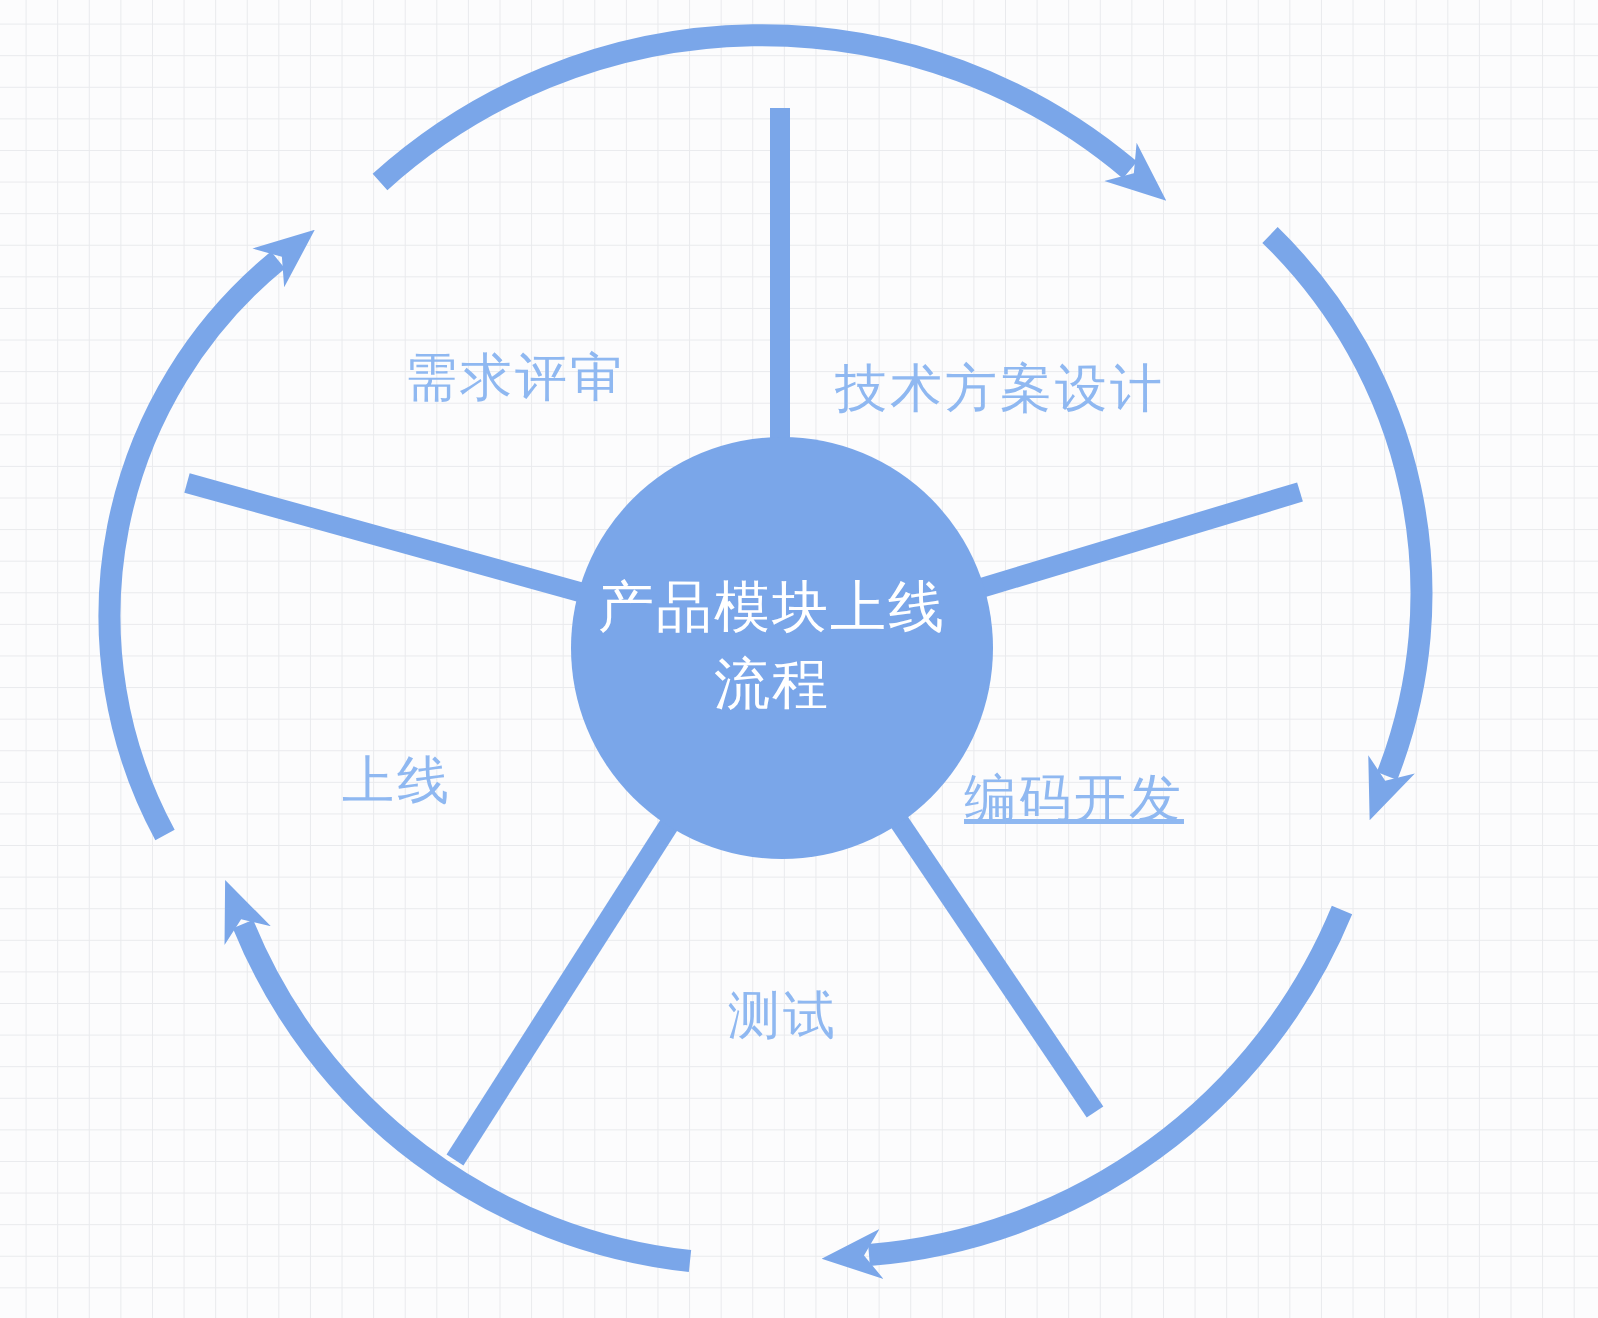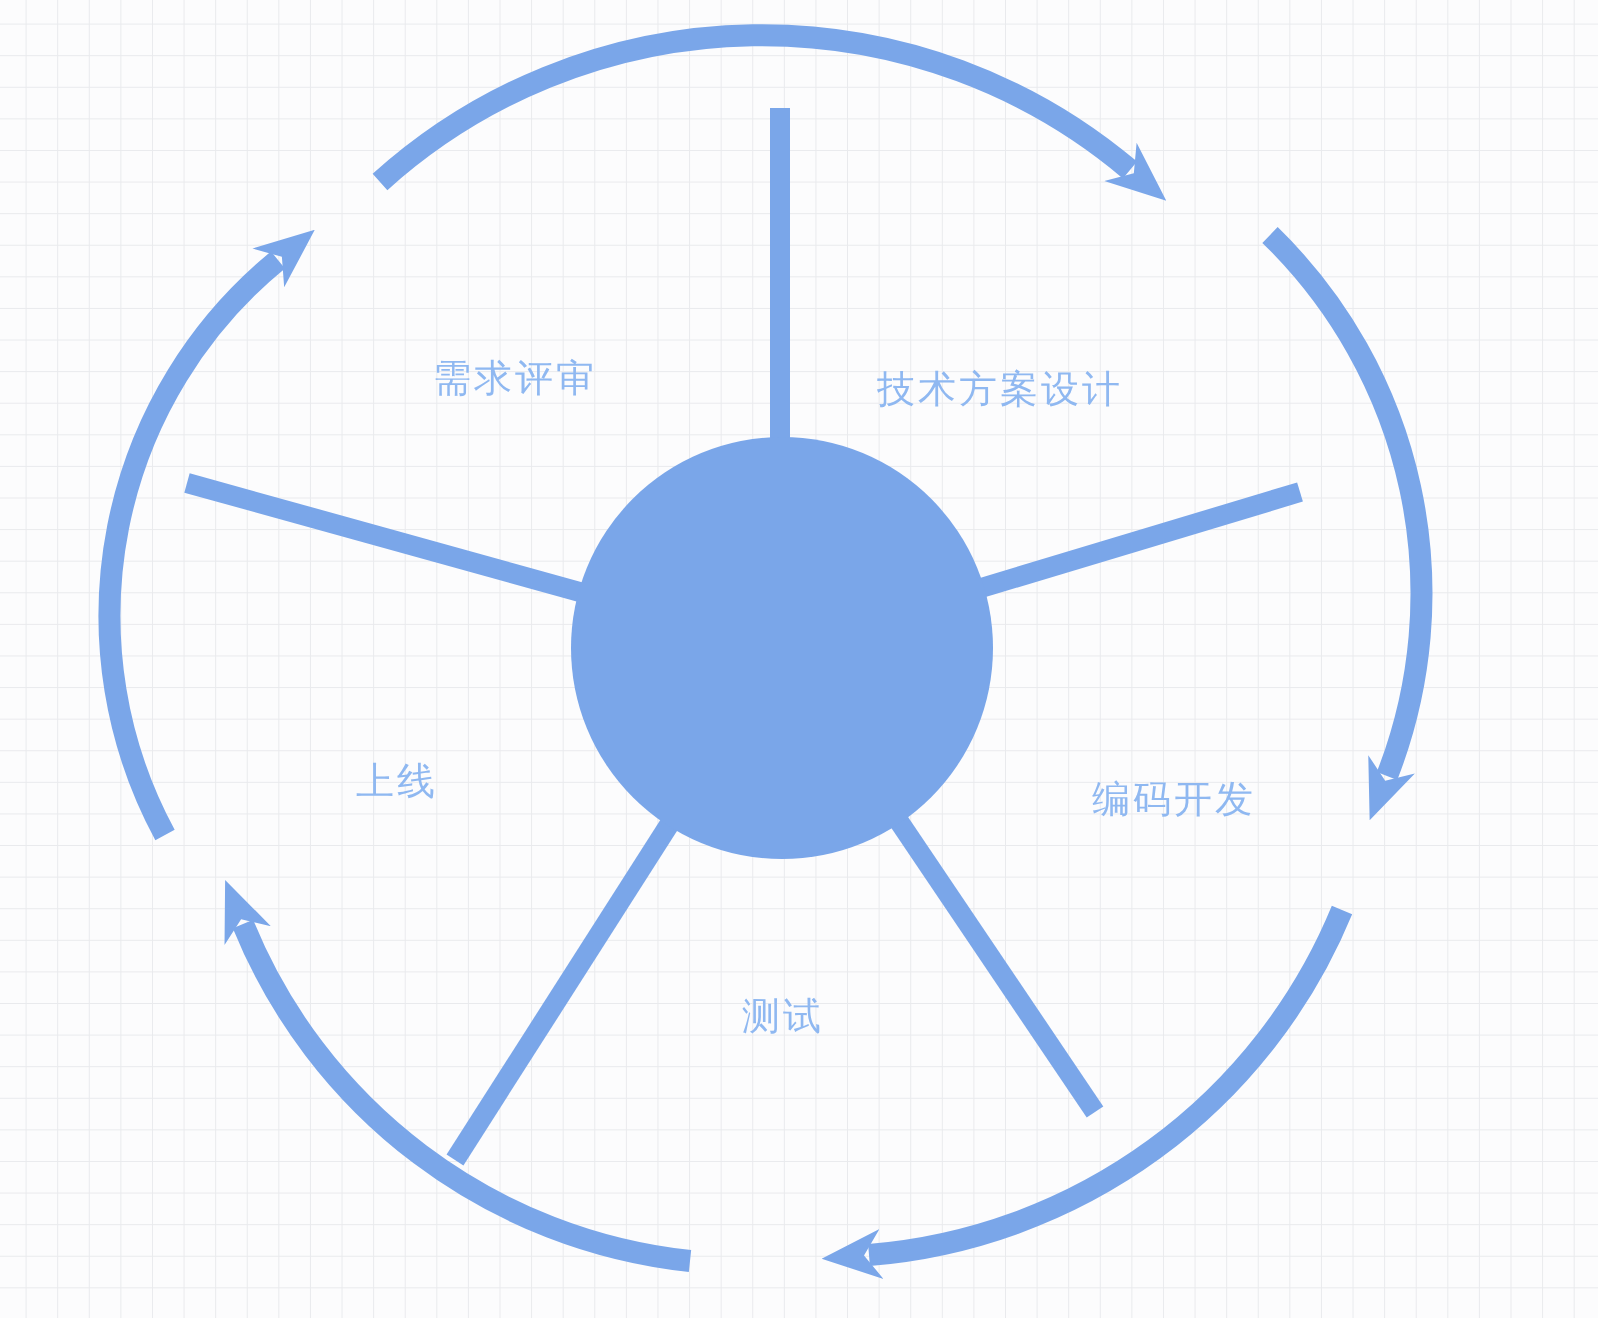--- a/index.html
+++ b/index.html
@@ -49,28 +49,28 @@
     font-weight: 300;
     letter-spacing: 2px;
     line-height: 1.38;
     text-align: center;
     white-space: nowrap;
   }
   .node-label {
     position: absolute;
     transform: translate(-50%, -50%);
     color: #8fb8f1;
-    font-size: 38px;
+    font-size: 52px;
     font-weight: 300;
     letter-spacing: 3px;
     white-space: nowrap;
   }
   .label-requirements { left: 515px;  top: 378px; }
   .label-design       { left: 1000px; top: 389px; text-align: right; }
-  .label-coding       { left: 1174px; top: 799px; }
+  .label-coding       { left: 1074px; top: 799px; text-decoration: underline; }
   .label-testing      { left: 783px;  top: 1016px; }
   .label-launch       { left: 397px;  top: 781px; }
 </style>
 </head>
 <body>
 
 <div class="canvas">
 
   <svg class="diagram" width="1598" height="1318" viewBox="0 0 1598 1318">
     <defs>
@@ -91,20 +91,24 @@
 
     <g>
       <path class="flow-arc" d="M 380 182 A 570 570 0 0 1 1130 170" marker-end="url(#arrow)"></path>
       <path class="flow-arc" d="M 1270 235 A 500 500 0 0 1 1387 776" marker-end="url(#arrow)"></path>
       <path class="flow-arc" d="M 1342 910 A 560 560 0 0 1 869 1255" marker-end="url(#arrow)"></path>
       <path class="flow-arc" d="M 690 1261 A 545 545 0 0 1 243 924" marker-end="url(#arrow)"></path>
       <path class="flow-arc" d="M 165 835 A 460 460 0 0 1 278 260" marker-end="url(#arrow)"></path>
     </g>
   </svg>
 
+  <div class="center-label">
+    <div>产品模块上线</div>
+    <div>流程</div>
+  </div>
 
   <div class="node-label label-requirements">需求评审</div>
 
   <div class="node-label label-design">技术方案设计</div>
 
   <div class="node-label label-coding">编码开发</div>
 
   <div class="node-label label-testing">测试</div>
 
   <div class="node-label label-launch">上线</div>

